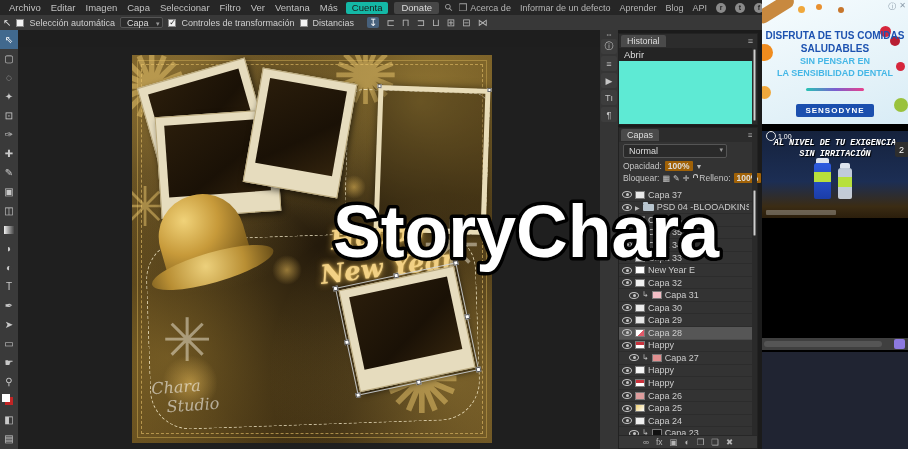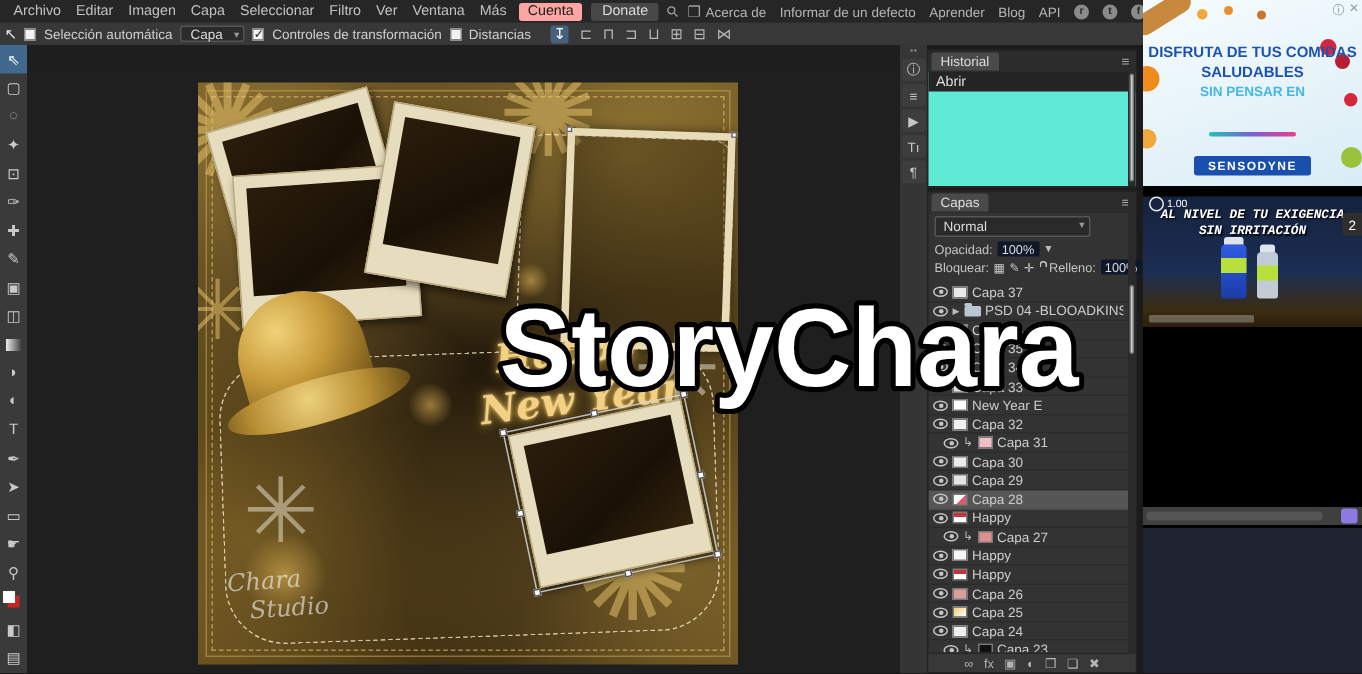--- a/index.html
+++ b/index.html
@@ -4,21 +4,21 @@
 <style>
   *{margin:0;padding:0;box-sizing:border-box;}
   html,body{background:#111;}
   #app{position:relative;width:908px;height:449px;overflow:hidden;
        font-family:"Liberation Sans",sans-serif;background:#1e1e1e;color:#bbb;}
 
   
   .top-bar{position:absolute;left:0;top:0;width:762px;height:15px;background:#262626;
            display:flex;align-items:center;font-size:9.5px;padding-left:4px;white-space:nowrap;}
   .menu-item{padding:0 5px;color:#c2c2c2;cursor:default;}
-  .btn-account{background:#fca5a5;color:#1b1b1b;border-radius:2px;padding:0 6px;margin:0 3px;height:12px;line-height:12px;}
+  .btn-account{background:#14b8a6;color:#1b1b1b;border-radius:2px;padding:0 6px;margin:0 3px;height:12px;line-height:12px;}
   .btn-donate{background:#474747;color:#ddd;border-radius:2px;padding:0 7px;margin:0 3px;height:12px;line-height:12px;}
   .hdr-ico{color:#9f9f9f;font-size:10px;padding:0 3px;}
   .top-right{margin-left:auto;display:flex;align-items:center;gap:9px;padding-right:6px;color:#b5b5b5;}
   .top-right .link{font-size:9px;}
   .soc{width:10px;height:10px;border-radius:50%;background:#8a8a8a;color:#262626;font-size:7px;
        font-weight:bold;display:flex;align-items:center;justify-content:center;}
 
   
   .opt-bar{position:absolute;left:0;top:15px;width:762px;height:15px;background:#383838;
            display:flex;align-items:center;font-size:9px;color:#cfcfcf;gap:5px;padding-left:3px;white-space:nowrap;}
@@ -94,21 +94,21 @@
   .hist-body{position:relative;height:calc(100% - 14px);background:#5eead4;}
   .hist-row{background:#242424;color:#ddd;font-size:9.5px;padding:1px 5px;}
   .vscroll{position:absolute;right:0;top:0;bottom:0;width:5px;background:#2a2a2a;}
   .vscroll .thumb{position:absolute;left:1px;width:3px;background:#cfcfcf;border-radius:2px;}
 
   .blend-row{display:flex;align-items:center;padding:2px 4px;}
   .blend-select{background:#2a2a2a;border:1px solid #555;border-radius:2px;color:#ddd;
                 font-size:9px;padding:1px 14px 1px 5px;position:relative;width:104px;}
   .blend-select .caret{position:absolute;right:3px;top:1px;font-size:7px;color:#999;}
   .small-row{display:flex;align-items:center;gap:3px;padding:1px 4px;font-size:8.5px;color:#c5c5c5;white-space:nowrap;}
-  .val-chip{background:#0f172a;color:#ddd;padding:0 3px;border-radius:1px;}
+  .val-chip{background:#a16207;color:#ddd;padding:0 3px;border-radius:1px;font-weight:bold;}
   .tri{font-size:7px;color:#bbb;}
   .lock-ico{font-size:8px;color:#c9c9c9;}
   .lock-shape{width:7px;height:5px;background:#c9c9c9;position:relative;margin-top:3px;border-radius:1px;}
   .lock-shape::before{content:'';position:absolute;left:1px;top:-3px;width:3px;height:3px;
                       border:1px solid #c9c9c9;border-bottom:none;border-radius:3px 3px 0 0;}
 
   .layer-list{position:absolute;left:0;right:5px;top:61px;bottom:13px;overflow:hidden;}
   .layer-row{display:flex;align-items:center;height:12.55px;gap:3px;padding:0 3px;
              font-size:9px;color:#ccc;border-bottom:1px solid rgba(0,0,0,.12);white-space:nowrap;}
   .layer-row.selected{background:#565656;}
@@ -662,20 +662,21 @@
       <div class="fruit" style="left:-6px;top:44px;width:17px;height:17px;background:#f08c1e;"></div>
       <div class="fruit" style="left:-4px;top:86px;width:13px;height:13px;background:#f0a83c;"></div>
       <div class="fruit" style="left:132px;top:98px;width:14px;height:14px;background:#9ac23c;"></div>
       <div class="fruit" style="left:134px;top:62px;width:9px;height:9px;background:#d6263c;"></div>
       <div class="ad1-line1">
         <div>DISFRUTA DE TUS COMIDAS</div>
         <div>SALUDABLES</div>
       </div>
       <div class="ad1-line2">
         <div>SIN PENSAR EN</div>
+        <div>LA SENSIBILIDAD DENTAL</div>
       </div>
       <div class="ad1-divider"></div>
       <div class="ad1-brand">
         <span class="brand-chip">SENSODYNE</span>
       </div>
     </div>
 
     <div class="ad2">
       <div class="ad2-scene">
         <div class="ad2-headline">

